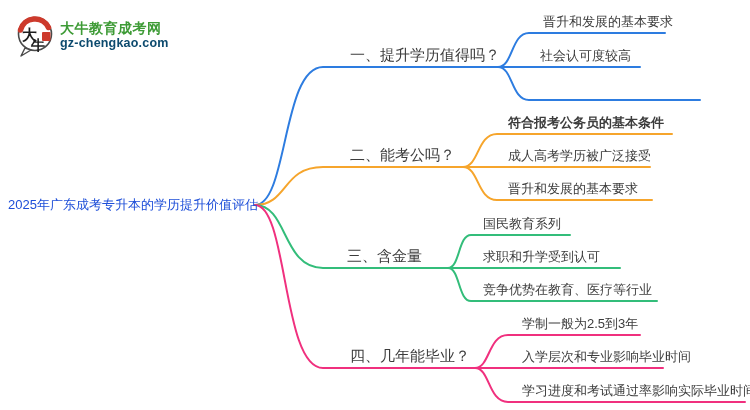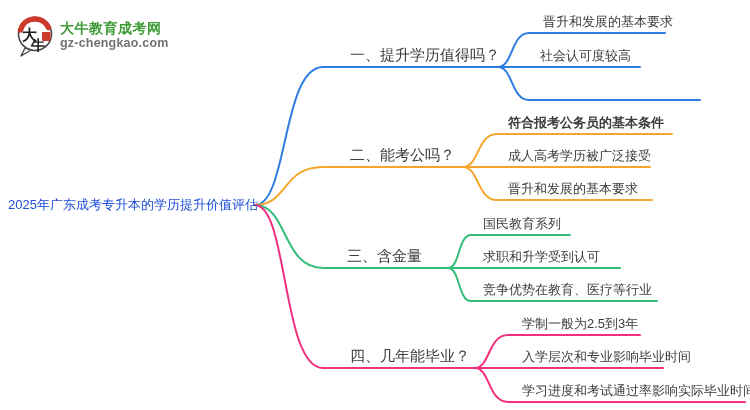--- a/index.html
+++ b/index.html
@@ -62,21 +62,21 @@
     <svg class="logo-icon" viewBox="0 0 43 46">
       <circle cx="21" cy="22" r="16.5" fill="#ffffff" stroke="#4a4a4a" stroke-width="1.6"></circle>
       <path d="M11,36 L7,44 L17,38 Z" fill="#ffffff" stroke="#4a4a4a" stroke-width="1.4" stroke-linejoin="round"></path>
       <path d="M6.5,18 A15,15 0 0 1 34.5,15.5" stroke="#CD3A2C" stroke-width="5.5" fill="none" stroke-linecap="round"></path>
       <text x="8" y="28" font-size="15" font-weight="bold" fill="#1c1c1c" font-family="'DejaVu Sans',sans-serif">大</text>
       <text x="17" y="38" font-size="14" font-weight="bold" fill="#1c1c1c" font-family="'DejaVu Sans',sans-serif">牛</text>
       <rect x="28" y="20" width="8.5" height="9" rx="1" fill="#CD3A2C"></rect>
     </svg>
     <div class="logo-text">
       <div class="logo-title" style="color:#3E9B36">大牛教育成考网</div>
-      <div class="logo-domain" style="color:#737373">gz-chengkao.com</div>
+      <div class="logo-domain" style="color:#0c4a6e">gz-chengkao.com</div>
     </div>
   </div>
 
   <div class="node root-topic" style="left:8px;top:196px;">2025年广东成考专升本的学历提升价值评估</div>
 
   <div class="node branch-label" style="left:350px;top:46px;">一、提升学历值得吗？</div>
   <div class="node branch-label" style="left:350px;top:146px;">二、能考公吗？</div>
   <div class="node branch-label" style="left:347px;top:247px;">三、含金量</div>
   <div class="node branch-label" style="left:350px;top:347px;">四、几年能毕业？</div>
 

